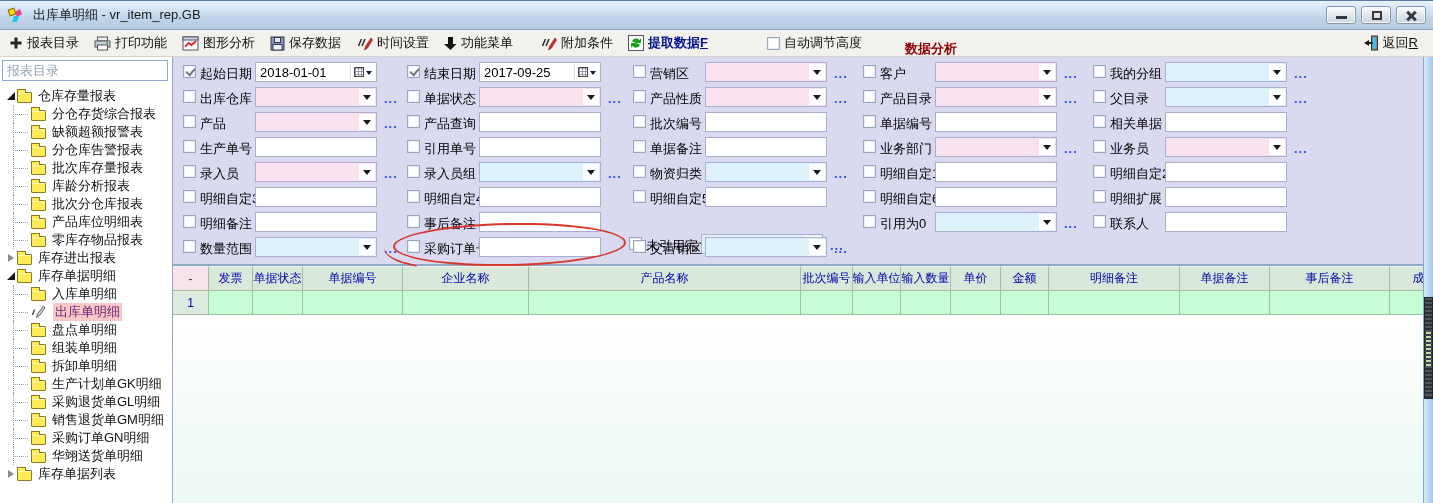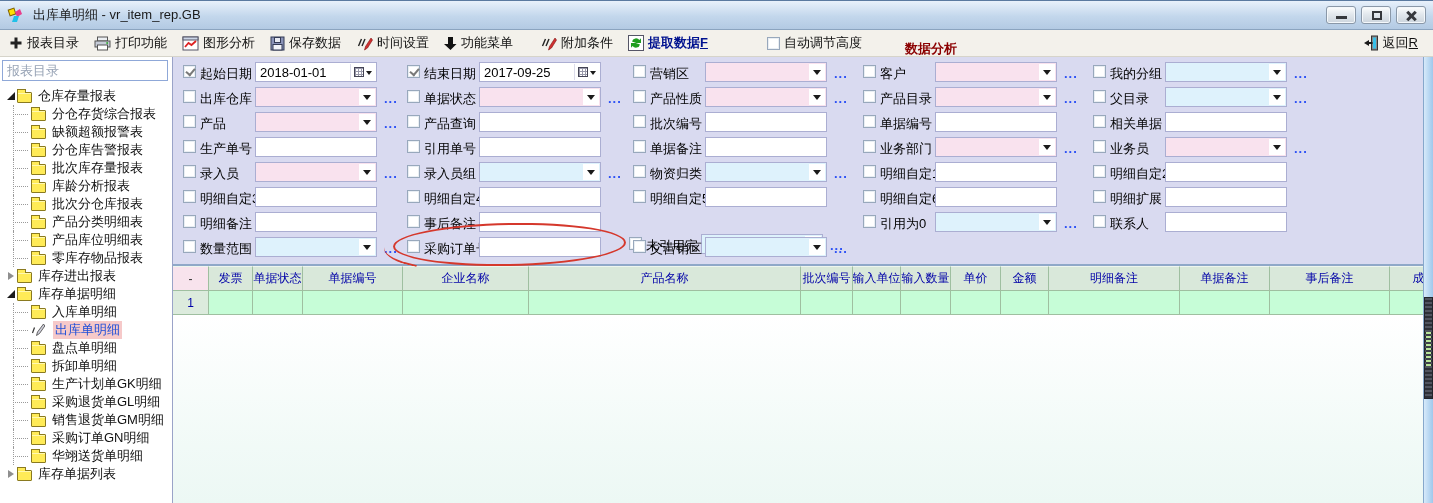--- a/index.html
+++ b/index.html
@@ -47,21 +47,21 @@
     border-right:4px solid #1a1a1a;border-bottom:4px solid #1a1a1a}
   .exp-closed{width:0;height:0;border-top:4px solid transparent;border-bottom:4px solid transparent;border-left:6px solid #8f8f8f}
   .connector{width:27px;height:18px;position:relative;flex:none;margin-left:4px}
   .connector::before{content:"";position:absolute;left:9px;top:0;bottom:0;border-left:1px dotted #9a9a9a}
   .connector::after{content:"";position:absolute;left:9px;top:9px;width:15px;border-top:1px dotted #9a9a9a}
   .folder{width:15px;height:11px;background:#ffeb57;border:1px solid #8a7a20;border-radius:1px;
     position:relative;flex:none;margin-top:2px;box-shadow:inset 0 1px 0 #fff8b0}
   .folder::before{content:"";position:absolute;left:-1px;top:-4px;width:7px;height:3px;background:#ffeb57;
     border:1px solid #8a7a20;border-bottom:none}
   .tlabel{margin-left:6px;font-size:13px;color:#101010}
-  .tnode.selected .tlabel{color:#1d4ed8;background:#f6c9c9;padding:0 2px}
+  .tnode.selected .tlabel{color:#701a75;background:#f6c9c9;padding:0 2px}
   .tree-pen{width:16px;flex:none;display:flex;align-items:center}
 
   
   .main{position:absolute;left:173px;top:57px;right:0;bottom:0}
   .filters{position:absolute;left:0;top:0;right:10px;height:207px;background:#d9daf0}
   .fgroup{position:absolute;height:21px}
   .fcheck{position:absolute;left:0;top:3px;width:13px;height:13px;border:1px solid #98a8bc;background:#fff;
     box-shadow:inset 0 0 0 1px #e9eef3}
   .fcheck.checked::after{content:"";position:absolute;left:2px;top:2px;width:7px;height:4px;
     border-left:2px solid #7a7a7a;border-bottom:2px solid #7a7a7a;transform:rotate(-50deg)}
@@ -265,25 +265,20 @@
           <span class="tlabel">库龄分析报表</span>
         </div>
         <div class="tnode lvl2">
           <span class="connector"></span>
           <span class="folder"></span>
           <span class="tlabel">批次分仓库报表</span>
         </div>
         <div class="tnode lvl2">
           <span class="connector"></span>
           <span class="folder"></span>
-          <span class="tlabel">产品分类明细表</span>
-        </div>
-        <div class="tnode lvl2">
-          <span class="connector"></span>
-          <span class="folder"></span>
           <span class="tlabel">产品库位明细表</span>
         </div>
         <div class="tnode lvl2">
           <span class="connector"></span>
           <span class="folder"></span>
           <span class="tlabel">零库存物品报表</span>
         </div>
         <div class="tnode lvl1">
           <span class="expander">
             <span class="exp-closed"></span>
@@ -310,20 +305,25 @@
               <path d="M1.5 10 L3.5 4.5" stroke="#333" stroke-width="1.2"></path>
               <path d="M12.5 1 L6.5 9 L5.5 12.5 L8.5 10.5 L13.8 3 Z" fill="#cfcfda" stroke="#444" stroke-width="0.8"></path>
             </svg>
           </span>
           <span class="tlabel">出库单明细</span>
         </div>
         <div class="tnode lvl2">
           <span class="connector"></span>
           <span class="folder"></span>
           <span class="tlabel">盘点单明细</span>
+        </div>
+        <div class="tnode lvl2">
+          <span class="connector"></span>
+          <span class="folder"></span>
+          <span class="tlabel">组装单明细</span>
         </div>
         <div class="tnode lvl2">
           <span class="connector"></span>
           <span class="folder"></span>
           <span class="tlabel">拆卸单明细</span>
         </div>
         <div class="tnode lvl2">
           <span class="connector"></span>
           <span class="folder"></span>
           <span class="tlabel">生产计划单GK明细</span>

